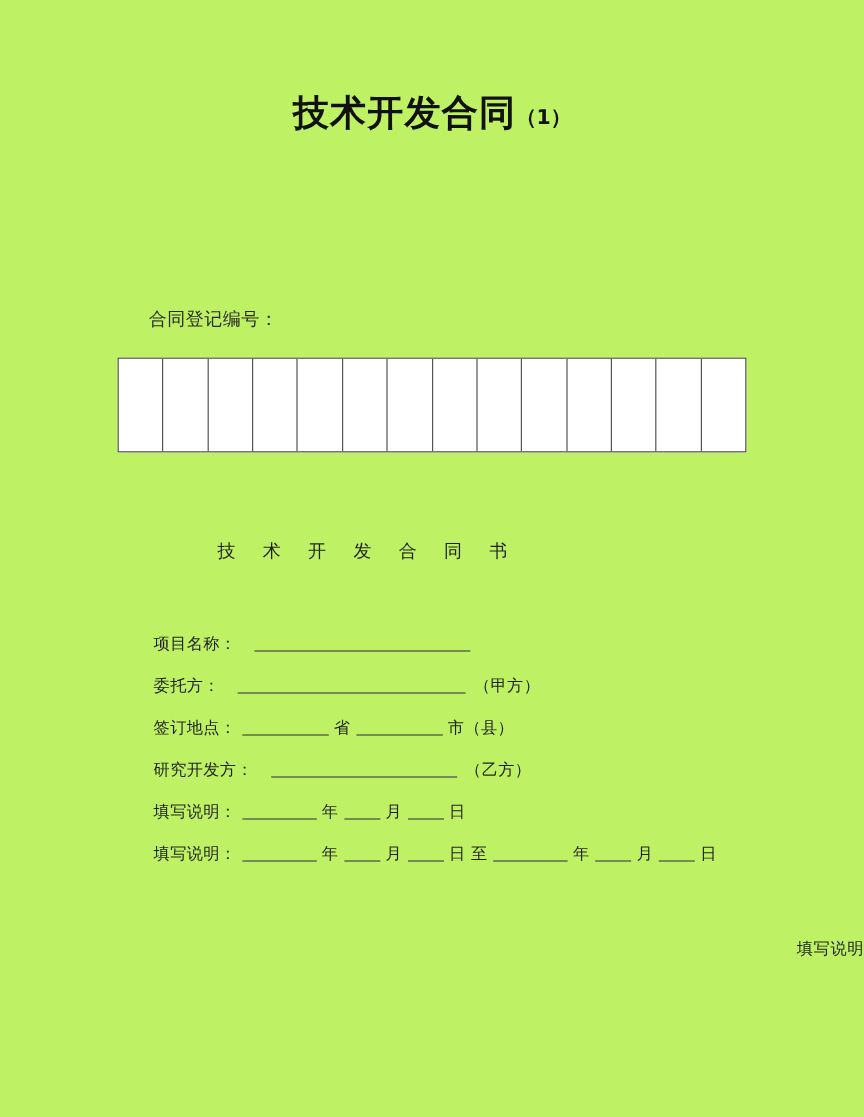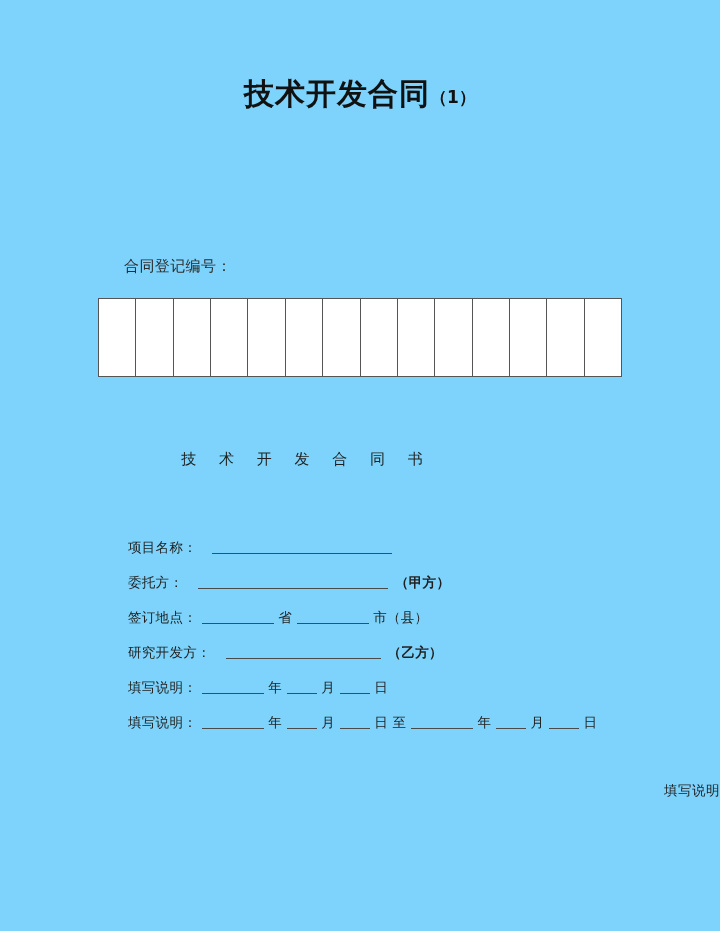--- a/index.html
+++ b/index.html
@@ -12,21 +12,21 @@
     height: 931px;
     position: relative;
     font-family: "DejaVu Sans", "Liberation Sans", sans-serif;
     color: #1a1a1a;
     overflow: hidden;
   }
 
   .page {
     position: absolute;
     inset: 0;
-    background: #7dd3fc;
+    background: #bef264;
   }
 
   
   .doc-title {
     position: absolute;
     top: 74px;
     left: 0;
     width: 720px;
     text-align: center;
     font-size: 30px;
@@ -87,21 +87,20 @@
     text-indent: 9px;
     white-space: nowrap;
   }
 
   
   .form-block {
     position: absolute;
     top: 528px;
     left: 128px;
     width: 520px;
-    margin-top: 11px;
   }
   .form-row {
     height: 35px;
     font-size: 13.5px;
     color: #1f1f1f;
     white-space: nowrap;
     letter-spacing: 0.3px;
     display: block;
   }
   .form-row .lbl {
@@ -119,21 +118,20 @@
   }
   .blank.w-long   { width: 180px; }
   .blank.w-party  { width: 190px; }
   .blank.w-rd     { width: 155px; }
   .blank.w-place  { width: 72px; }
   .blank.w-year   { width: 62px; }
   .blank.w-md     { width: 30px; }
   .suffix {
     display: inline-block;
     padding-left: 2px;
-    font-weight: bold;
   }
   .unit {
     display: inline-block;
   }
 
   
   .footer-note {
     position: absolute;
     top: 782px;
     left: 0;

